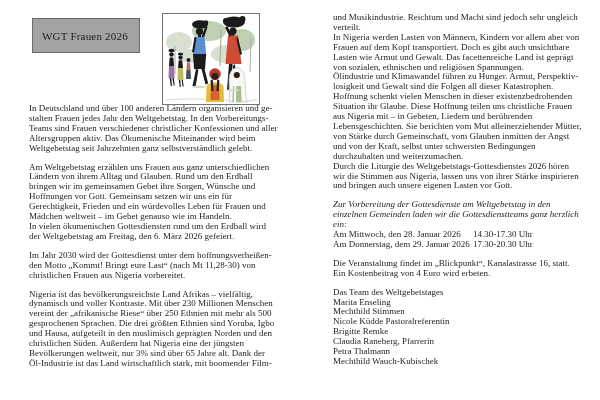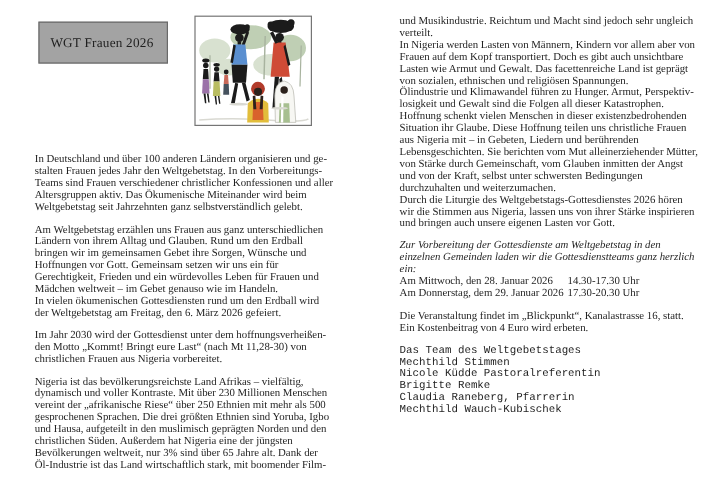--- a/index.html
+++ b/index.html
@@ -18,33 +18,33 @@
     font-size:11px;letter-spacing:0.2px;
   }
 
   .figure-frame{
     position:absolute;left:162px;top:13px;width:98px;height:92px;
     border:1.5px solid #757575;box-sizing:border-box;background:#fff;
   }
   .figure-frame svg{display:block;width:100%;height:100%;}
 
   .col{position:absolute;font-size:9px;line-height:9.9px;}
-  .col-left{left:29px;top:104px;width:268px;margin-top:24px;}
+  .col-left{left:29px;top:104px;width:268px;}
   .col-right{left:333px;top:13px;width:264px;}
 
   .para{margin:0 0 9px 0;white-space:pre;}
   .para:last-child{margin-bottom:0;}
 
   .schedule-row{display:flex;white-space:pre;}
   .sched-date{width:140px;flex:none;}
   .sched-time{flex:none;}
 
   .venue{margin-top:9px;white-space:pre;}
   .team{margin-top:9px;}
-  .team div{white-space:pre;font-family:Liberation Mono, monospace;}
+  .team div{white-space:pre;}
 </style>
 </head>
 <body>
 
 <div class="sheet">
 
   <div class="title-box">
     <span>WGT Frauen 2026</span>
   </div>
 
@@ -195,21 +195,23 @@
     <div class="schedule-row">
       <span class="sched-date">Am Donnerstag, dem 29. Januar 2026</span>
       <span class="sched-time">17.30-20.30 Uhr</span>
     </div>
 
     <div class="venue">Die Veranstaltung findet im „Blickpunkt“, Kanalastrasse 16, statt.
 Ein Kostenbeitrag von 4 Euro wird erbeten.</div>
 
     <div class="team">
       <div>Das Team des Weltgebetstages</div>
+      <div>Marita Enseling</div>
       <div>Mechthild Stimmen</div>
       <div>Nicole Küdde Pastoralreferentin</div>
       <div>Brigitte Remke</div>
       <div>Claudia Raneberg, Pfarrerin</div>
+      <div>Petra Thalmann</div>
       <div>Mechthild Wauch-Kubischek</div>
     </div>
   </div>
 
 </div>
 
 </body></html>

